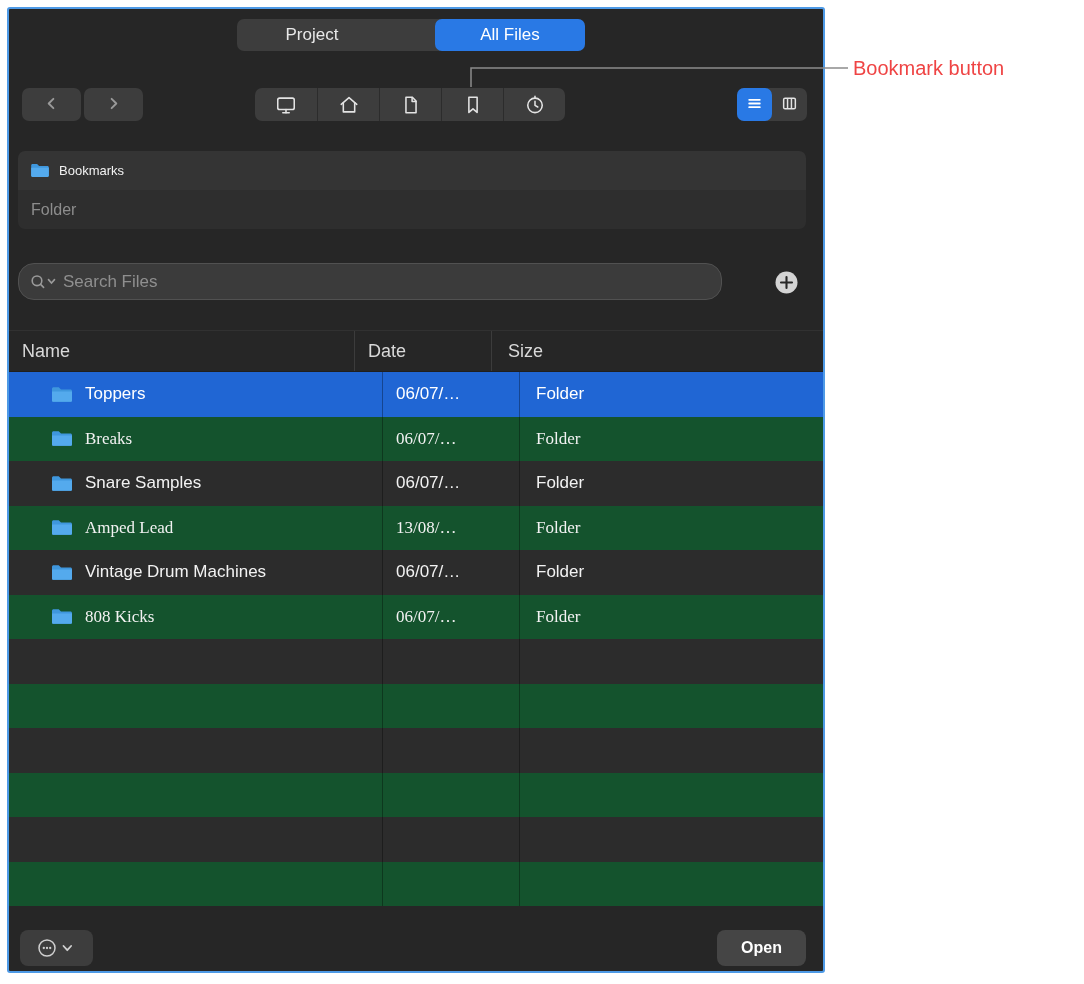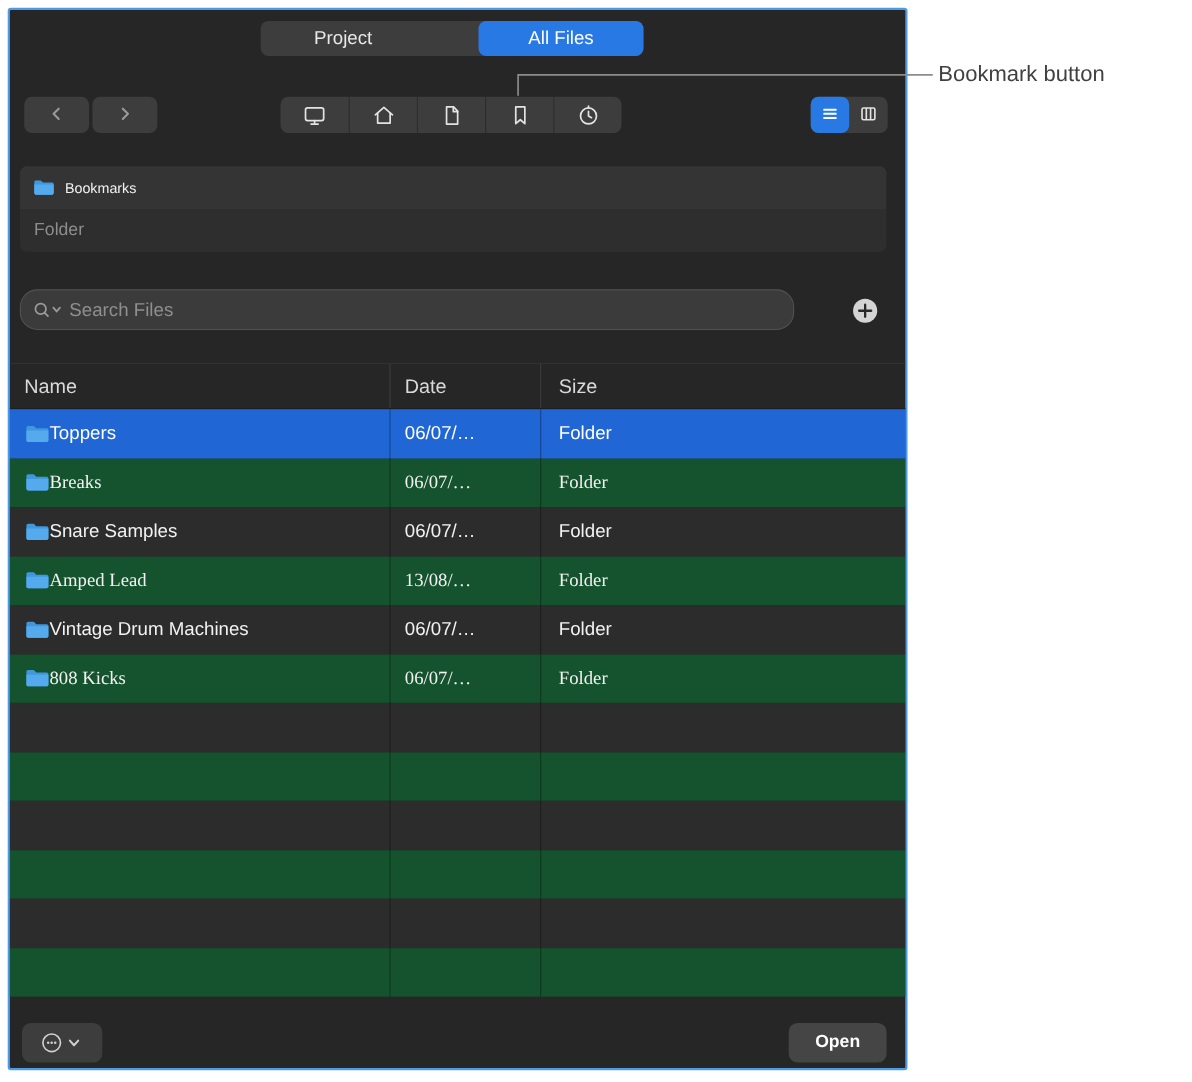--- a/index.html
+++ b/index.html
@@ -99,40 +99,40 @@
   .th { display: flex; align-items: center; height: 100%; }
   .th.name { width: 346px; padding-left: 13px; border-right: 1px solid rgba(255,255,255,0.10); }
   .th.date { width: 137px; padding-left: 13px; border-right: 1px solid rgba(255,255,255,0.10); }
   .th.size { flex: 1; padding-left: 16px; }
 
   .tr { display: flex; height: 44.5px; font-size: 17px; color: #f2f2f2; }
   .tr.even { background: #2c2c2c; }
   .tr.odd  { background: #14532d; font-family: Liberation Serif, serif; }
   .tr.selected { background: #2066d4; color: #ffffff; }
   .td { display: flex; align-items: center; overflow: hidden; white-space: nowrap; }
-  .td.name { width: 346px; padding-left: 14px; border-right: 1px solid rgba(0,0,0,0.32); }
+  .td.name { width: 346px; padding-left: 14px; gap: 12px; border-right: 1px solid rgba(0,0,0,0.32); margin-left: 28px; }
   .td.date { width: 137px; padding-left: 13px; border-right: 1px solid rgba(0,0,0,0.32); text-align: center; }
   .td.size { flex: 1; padding-left: 16px; }
   .folder-ic { display: inline-flex; line-height: 0; flex: none; }
 
   
   .action-btn {
     position: absolute; left: 11px; top: 921px; width: 73px; height: 36px;
     background: #3d3d3d; border: none; border-radius: 8px;
     display: flex; align-items: center; justify-content: center; line-height: 0;
   }
   .open-btn {
     position: absolute; left: 708px; top: 921px; width: 89px; height: 36px;
     background: #454545; border: none; border-radius: 8px;
     color: #ffffff; font-size: 16px; font-family: inherit; font-weight: bold;
   }
 
   
   .callout-svg { position: absolute; left: 0; top: 0; width: 1084px; height: 984px; pointer-events: none; }
-  .callout-label { position: absolute; left: 853px; top: 57px; font-size: 20px; color: #404040; }
+  .callout-label { position: absolute; left: 853px; top: 57px; font-size: 20px; color: #ef4444; }
 </style>
 </head>
 <body>
 
 <div class="panel">
 
   <div class="seg-tabs">
     <button class="seg-tab">Project</button>
     <button class="seg-tab selected">All Files</button>
   </div>

